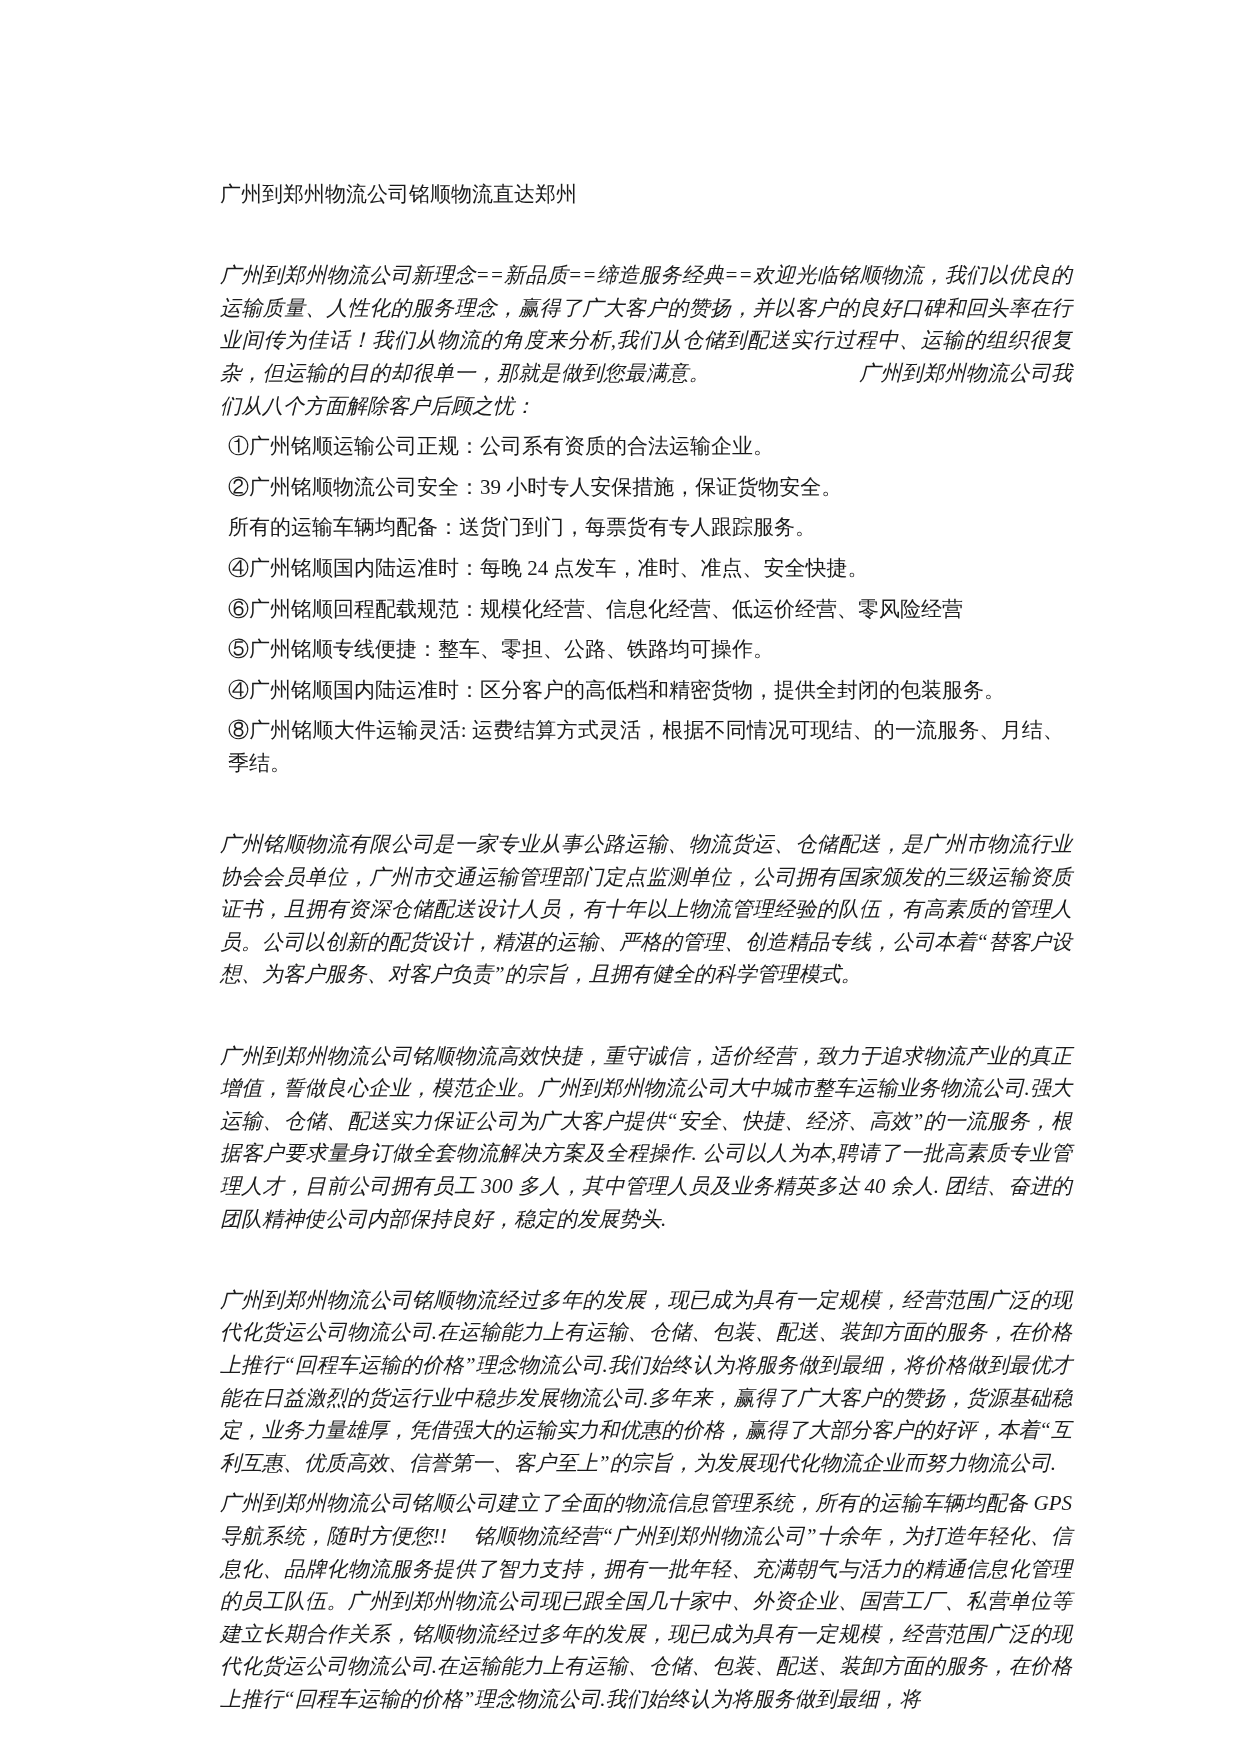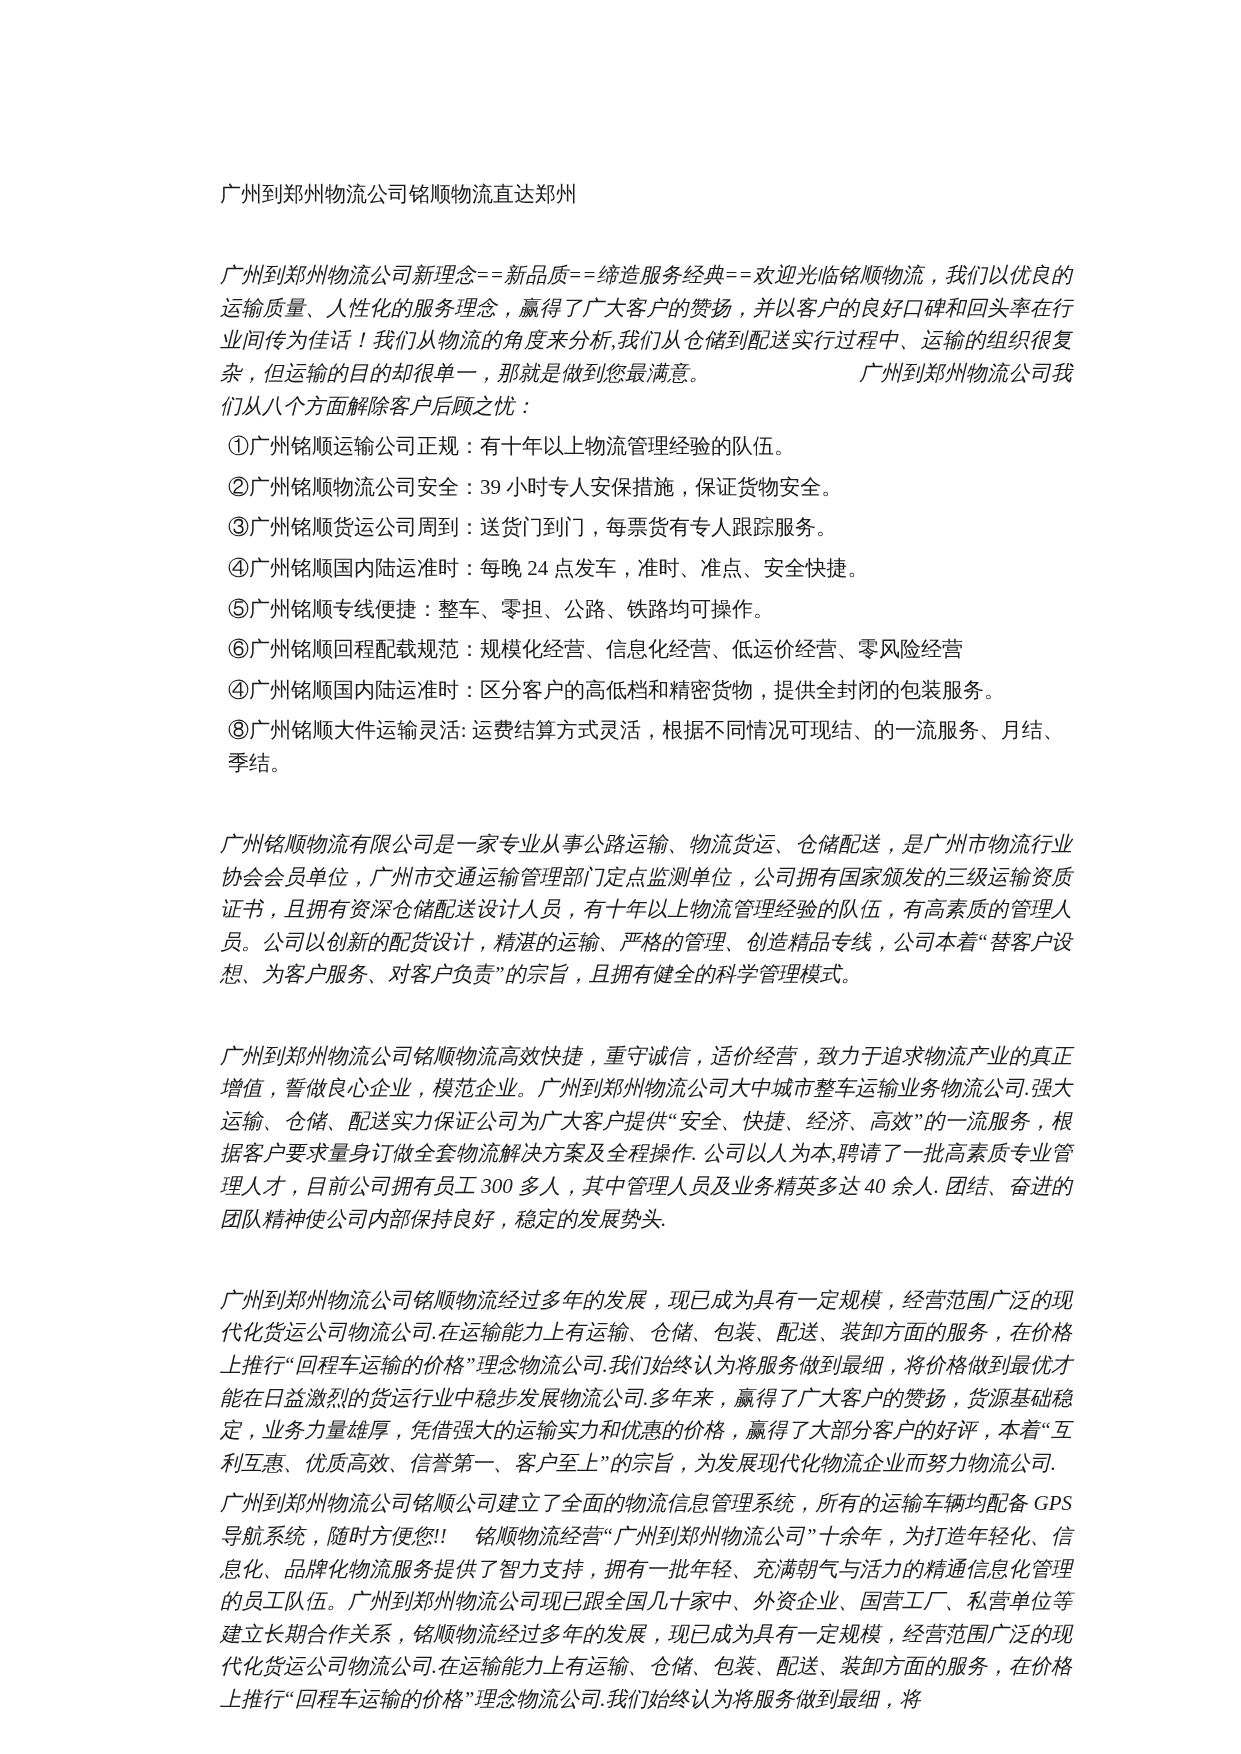--- a/index.html
+++ b/index.html
@@ -43,26 +43,26 @@
 
 <div class="doc">
 
   <div class="doc-title">广州到郑州物流公司铭顺物流直达郑州</div>
 
   <div class="spacer"></div>
 
   <p class="para">广州到郑州物流公司新理念==新品质==缔造服务经典==欢迎光临铭顺物流，我们以优良的运输质量、人性化的服务理念，赢得了广大客户的赞扬，并以客户的良好口碑和回头率在行业间传为佳话！我们从物流的角度来分析,我们从仓储到配送实行过程中、运输的组织很复杂，但运输的目的却很单一，那就是做到您最满意。　　　　　　　广州到郑州物流公司我们从八个方面解除客户后顾之忧：</p>
 
   <div>
-    <p class="list-item">①广州铭顺运输公司正规：有十年以上物流管理经验的队伍。</p>
+    <p class="list-item">①广州铭顺运输公司正规：公司系有资质的合法运输企业。</p>
     <p class="list-item">②广州铭顺物流公司安全：39 小时专人安保措施，保证货物安全。</p>
-    <p class="list-item">③广州铭顺货运公司周到：送货门到门，每票货有专人跟踪服务。</p>
+    <p class="list-item">所有的运输车辆均配备：送货门到门，每票货有专人跟踪服务。</p>
     <p class="list-item">④广州铭顺国内陆运准时：每晚 24 点发车，准时、准点、安全快捷。</p>
+    <p class="list-item">⑥广州铭顺回程配载规范：规模化经营、信息化经营、低运价经营、零风险经营</p>
     <p class="list-item">⑤广州铭顺专线便捷：整车、零担、公路、铁路均可操作。</p>
-    <p class="list-item">⑥广州铭顺回程配载规范：规模化经营、信息化经营、低运价经营、零风险经营</p>
     <p class="list-item">④广州铭顺国内陆运准时：区分客户的高低档和精密货物，提供全封闭的包装服务。</p>
     <p class="list-item">⑧广州铭顺大件运输灵活: 运费结算方式灵活，根据不同情况可现结、的一流服务、月结、季结。</p>
   </div>
 
   <div class="spacer"></div>
 
   <p class="para">广州铭顺物流有限公司是一家专业从事公路运输、物流货运、仓储配送，是广州市物流行业协会会员单位，广州市交通运输管理部门定点监测单位，公司拥有国家颁发的三级运输资质证书，且拥有资深仓储配送设计人员，有十年以上物流管理经验的队伍，有高素质的管理人员。公司以创新的配货设计，精湛的运输、严格的管理、创造精品专线，公司本着“替客户设想、为客户服务、对客户负责”的宗旨，且拥有健全的科学管理模式。</p>
 
   <div class="spacer"></div>
 

